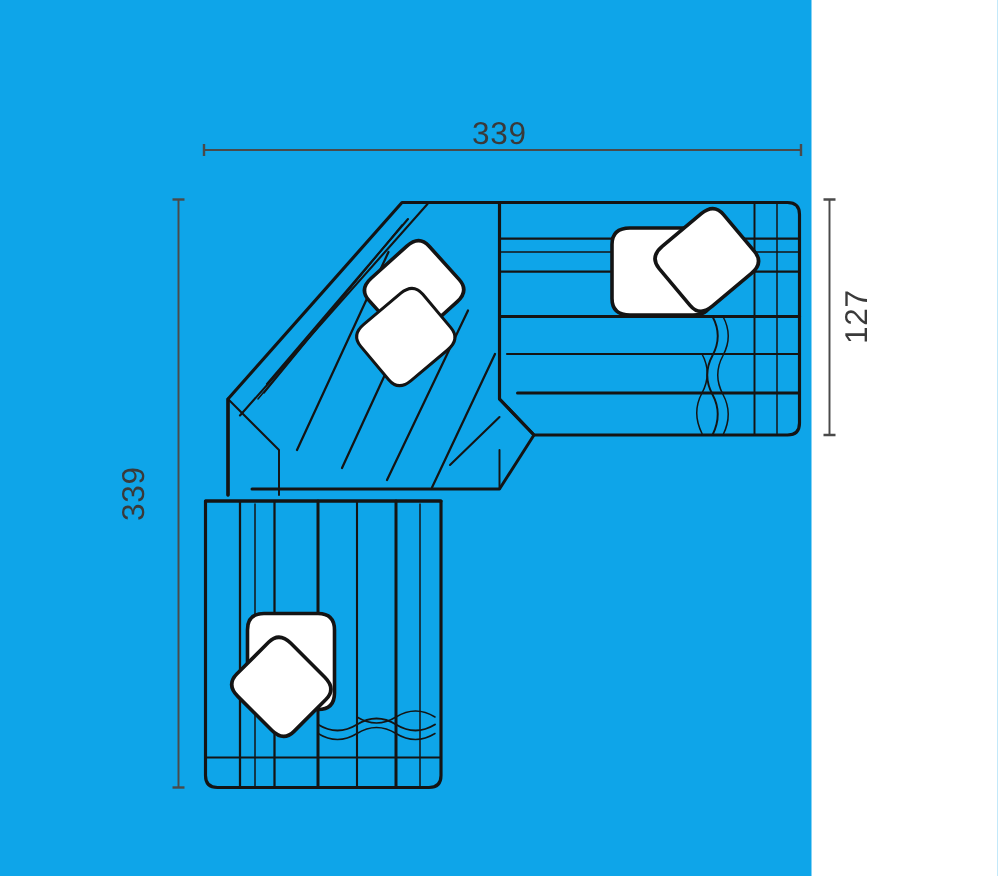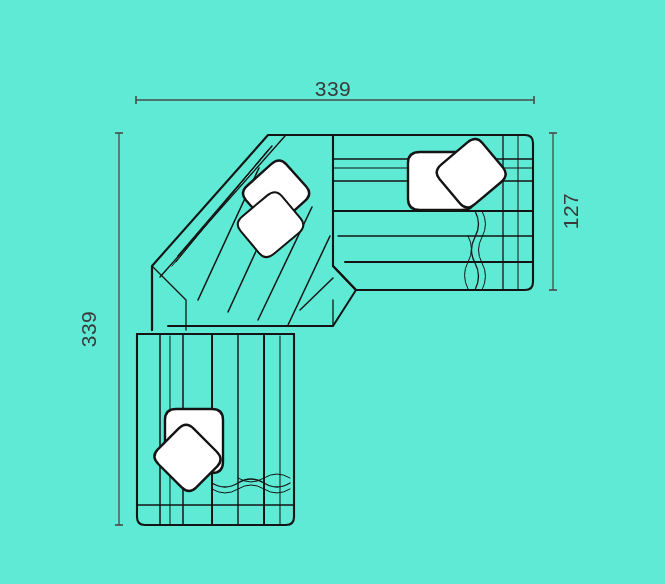--- a/index.html
+++ b/index.html
@@ -8,23 +8,23 @@
     background: #ffffff;
   }
   body {
     width: 665px;
     height: 584px;
     font-family: "Liberation Sans", sans-serif;
     overflow: hidden;
   }
   #canvas-wrap {
     position: relative;
-    width: 665px;
+    width: 541px;
     height: 584px;
-    background: #5eead4;
+    background: #0ea5e9;
   }
   svg#drawing {
     position: absolute;
     left: 0;
     top: 0;
     width: 665px;
     height: 584px;
     display: block;
   }
   .dim-text {

